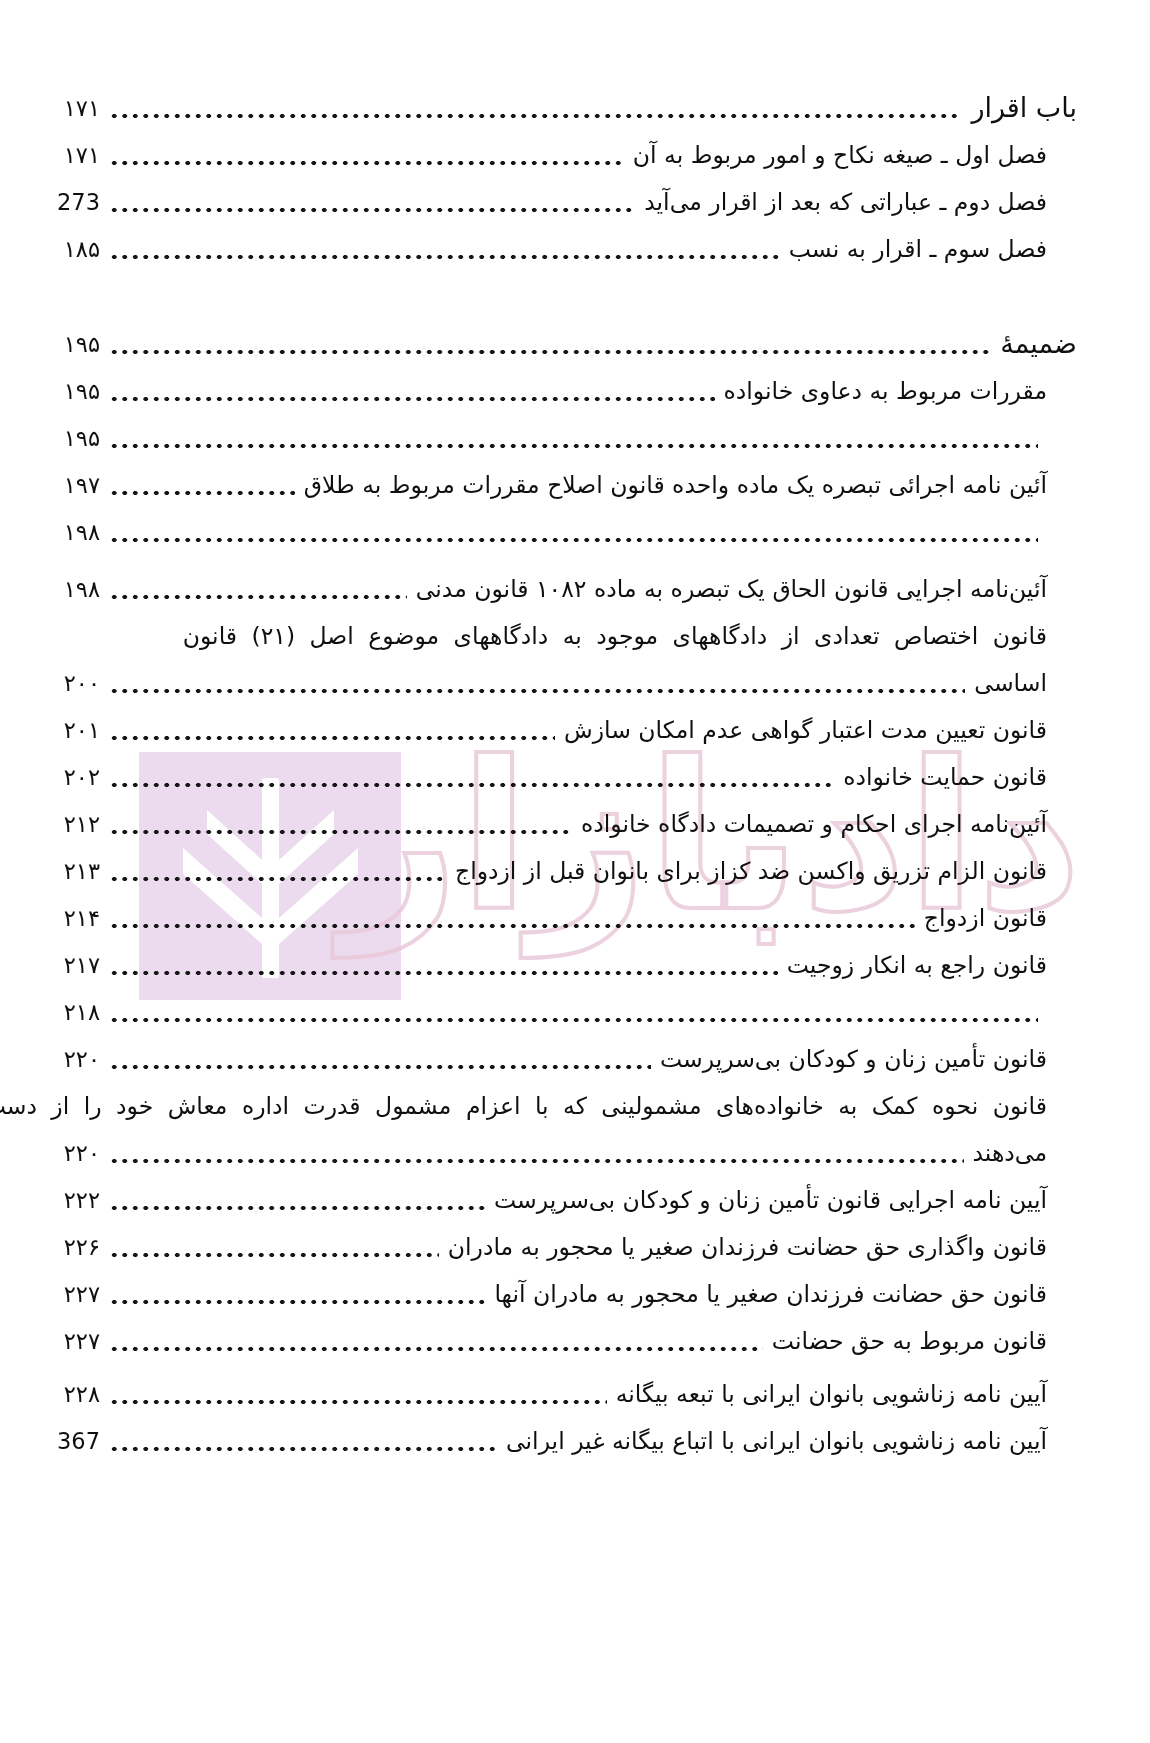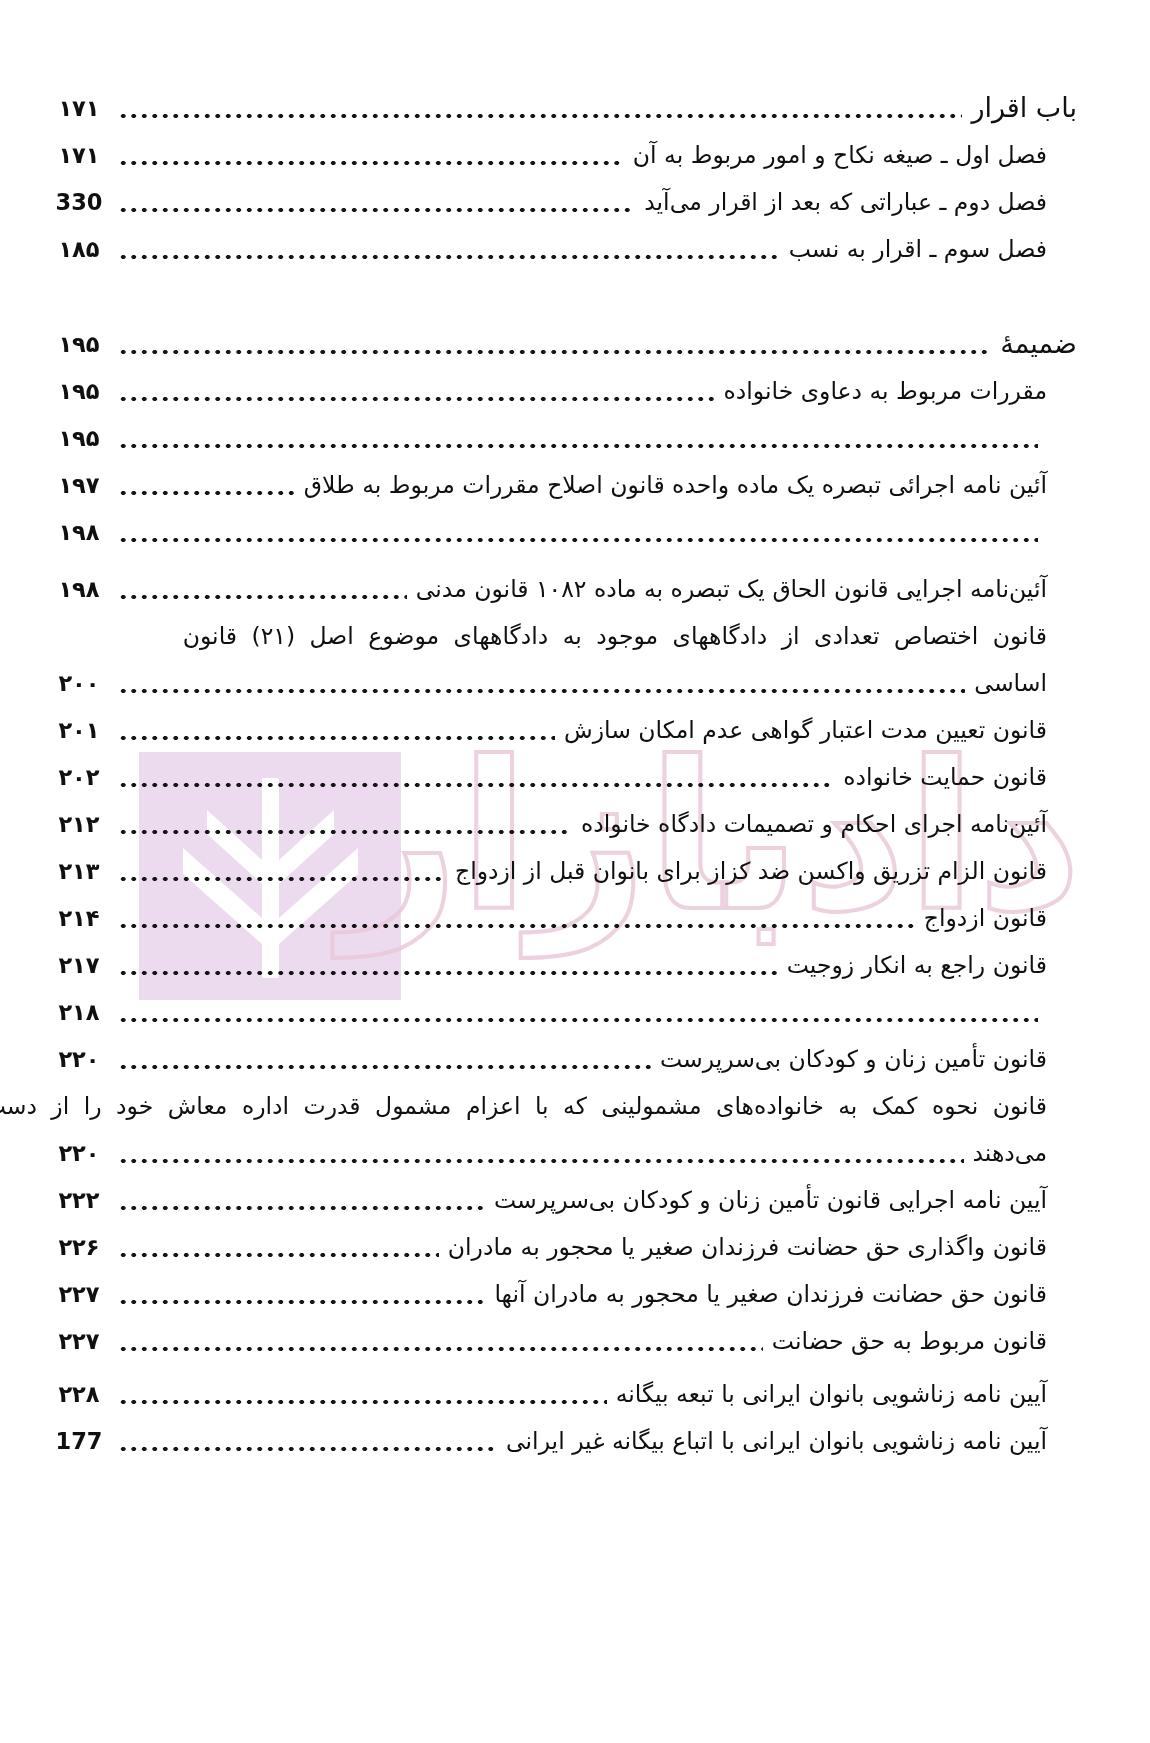--- a/index.html
+++ b/index.html
@@ -65,25 +65,24 @@
     height:6px;
     margin:0 9px;
     transform:translateY(8px);
     background-image:radial-gradient(circle, #151515 2px, transparent 2.5px);
     background-size:10.5px 6px;
     background-repeat:repeat-x;
     background-position:left center;
   }
   .num {
     width:60px;
-    direction:ltr; text-align:center;
-    font-weight:700;
+    direction:ltr; text-align:right;
+    font-weight:400;
     font-size:22.5px;
     color:#101010;
-    margin-left:9px;
   }
 </style>
 </head>
 <body>
 
 <div class="page">
 
   <div class="watermark">
     <div class="wm-square">
       <svg viewBox="0 0 262 248">
@@ -106,21 +105,21 @@
         <span class="num">۱۷۱</span>
       </div>
       <div class="row section">
         <span class="title">فصل اول ـ صیغه نکاح و امور مربوط به آن</span>
         <span class="leader"></span>
         <span class="num">۱۷۱</span>
       </div>
       <div class="row section">
         <span class="title">فصل دوم ـ عباراتی که بعد از اقرار می‌آید</span>
         <span class="leader"></span>
-        <span class="num">330</span>
+        <span class="num">273</span>
       </div>
       <div class="row section">
         <span class="title">فصل سوم ـ اقرار به نسب</span>
         <span class="leader"></span>
         <span class="num">۱۸۵</span>
       </div>
       <div class="row chapter gap">
         <span class="title">ضمیمۀ</span>
         <span class="leader"></span>
         <span class="num">۱۹۵</span>
@@ -224,17 +223,17 @@
         <span class="num">۲۲۷</span>
       </div>
       <div class="row item xtop-sm">
         <span class="title">آیین نامه زناشویی بانوان ایرانی با تبعه بیگانه</span>
         <span class="leader"></span>
         <span class="num">۲۲۸</span>
       </div>
       <div class="row item">
         <span class="title">آیین نامه زناشویی بانوان ایرانی با اتباع بیگانه غیر ایرانی</span>
         <span class="leader"></span>
-        <span class="num">177</span>
+        <span class="num">367</span>
       </div>
     </div>
 
 </div>
 
 </body></html>

